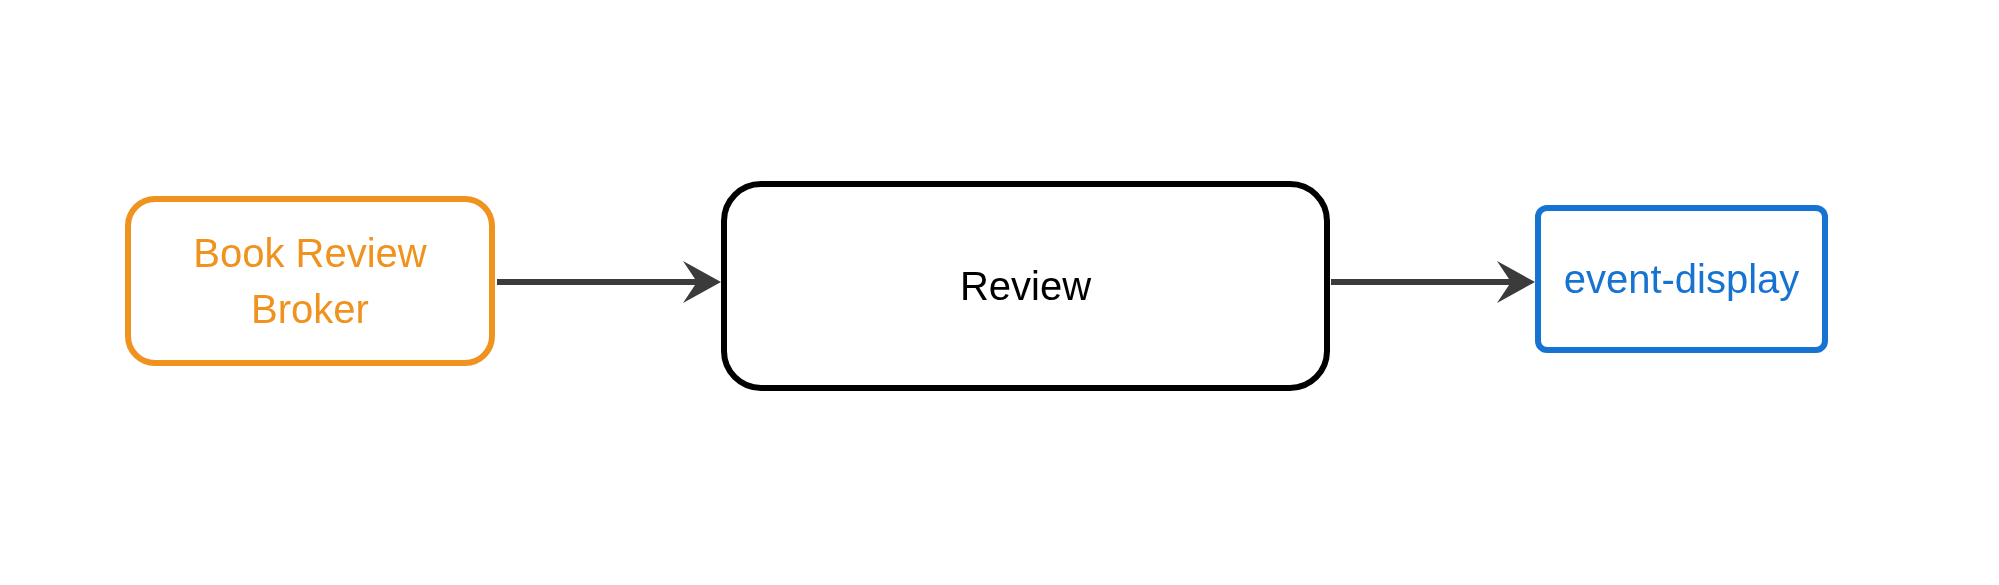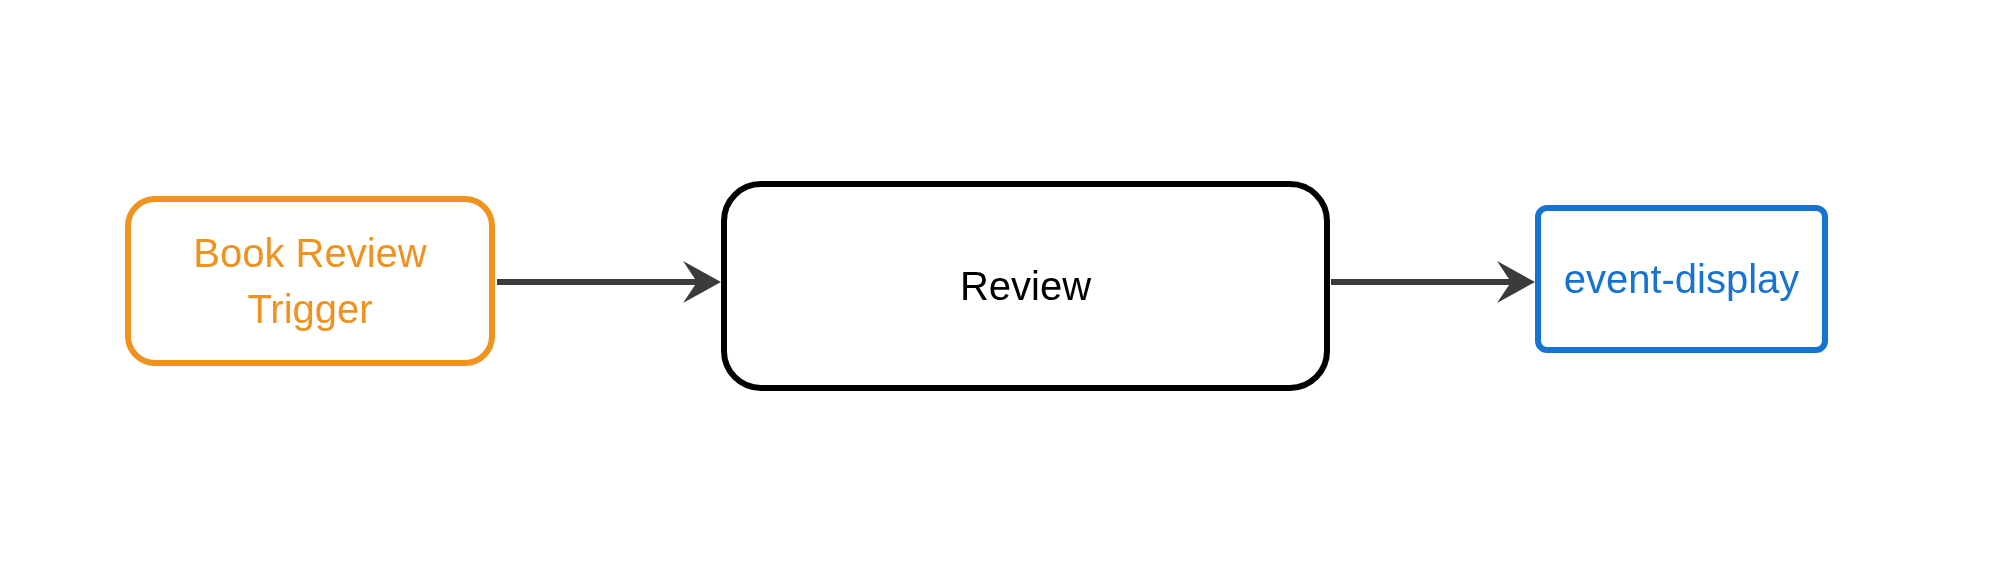--- a/index.html
+++ b/index.html
@@ -82,21 +82,21 @@
       <polygon class="edge-head" points="721,282 683,261 697,282 683,303"></polygon>
     </g>
     <g>
       <line class="edge-line" x1="1331" y1="282" x2="1514" y2="282"></line>
       <polygon class="edge-head" points="1535,282 1497,261 1511,282 1497,303"></polygon>
     </g>
   </svg>
 
   <div class="node node-broker">
     <span>Book Review</span>
-    <span>Trigger</span>
+    <span>Broker</span>
   </div>
 
   <div class="node node-trigger">
     <span>Review</span>
   </div>
 
   <div class="node node-display">
     <span>event-display</span>
   </div>
 

